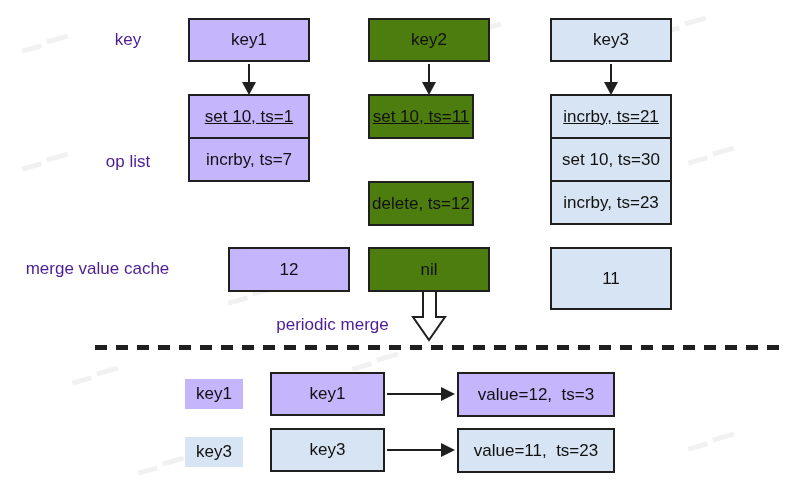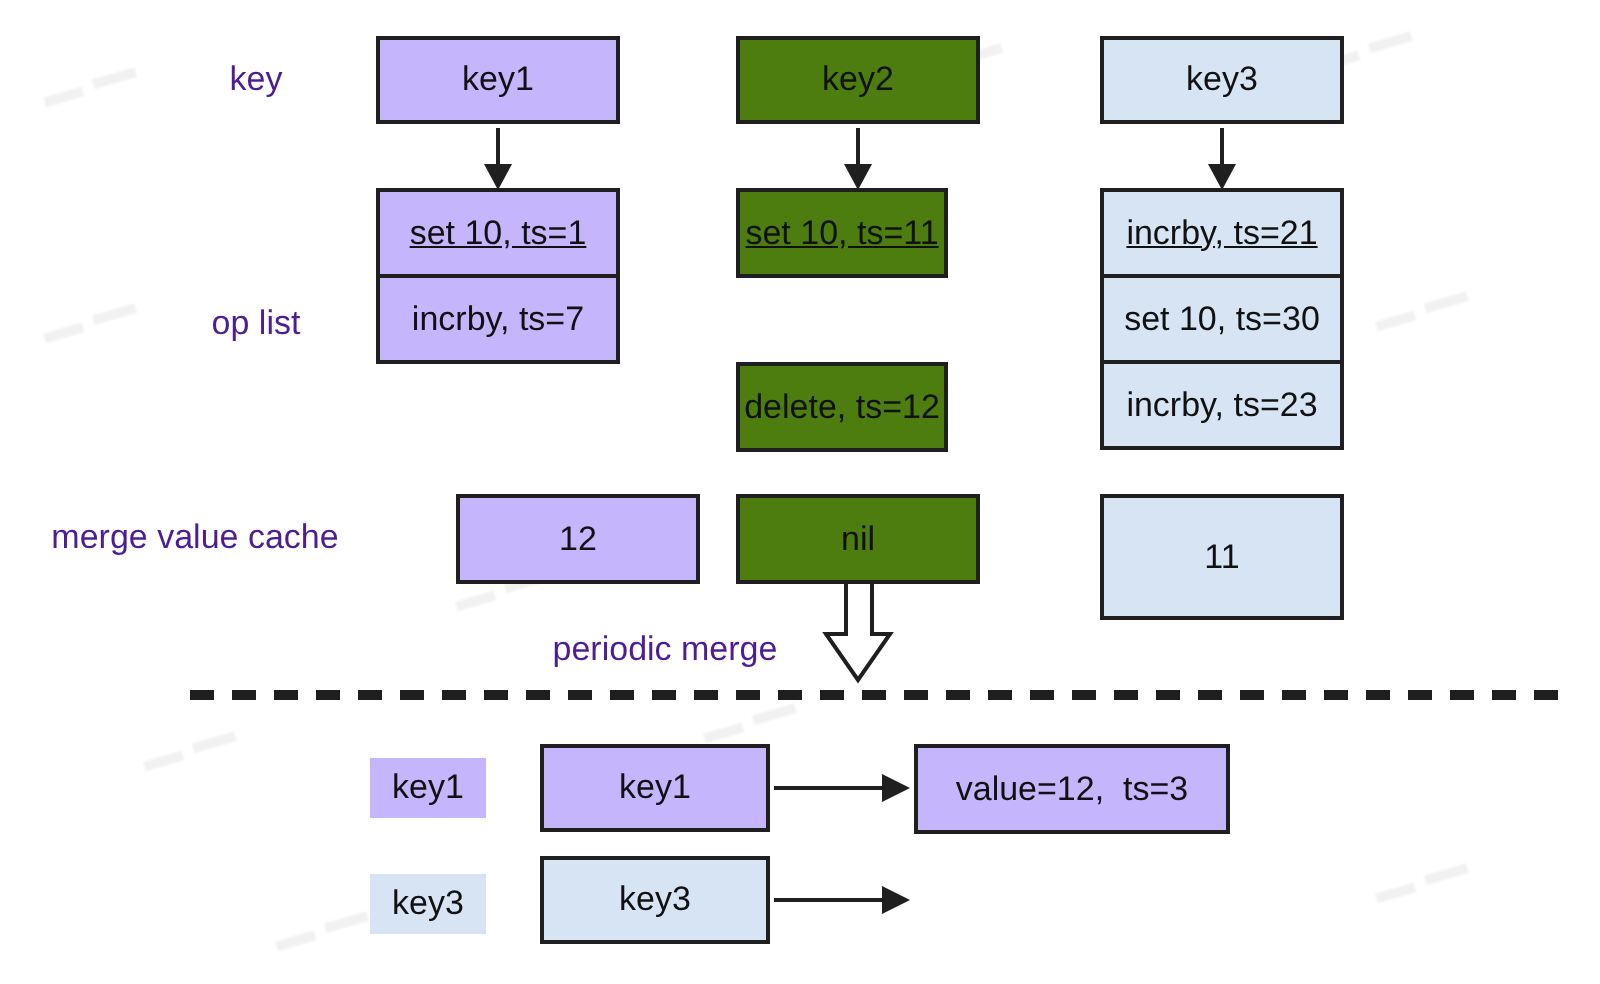--- a/index.html
+++ b/index.html
@@ -118,14 +118,15 @@
   <div class="tag yellow" style="left:185px;top:379px;width:58px;height:30px;">key1</div>
   <div class="box yellow" style="left:270px;top:372px;width:115px;height:44px;">key1</div>
   <div class="harrow-line" style="left:387px;top:393px;width:56px;"></div>
   <div class="harrow-head" style="left:441px;top:387px;"></div>
   <div class="box yellow pre" style="left:457px;top:372px;width:158px;height:45px;">value=12,  ts=3</div>
 
   <div class="tag blue" style="left:185px;top:437px;width:58px;height:30px;">key3</div>
   <div class="box blue" style="left:270px;top:428px;width:115px;height:44px;">key3</div>
   <div class="harrow-line" style="left:387px;top:449px;width:56px;"></div>
   <div class="harrow-head" style="left:441px;top:443px;"></div>
+  <div class="box blue pre" style="left:457px;top:428px;width:158px;height:45px;">value=11,  ts=23</div>
 
 </div>
 
 </body></html>

